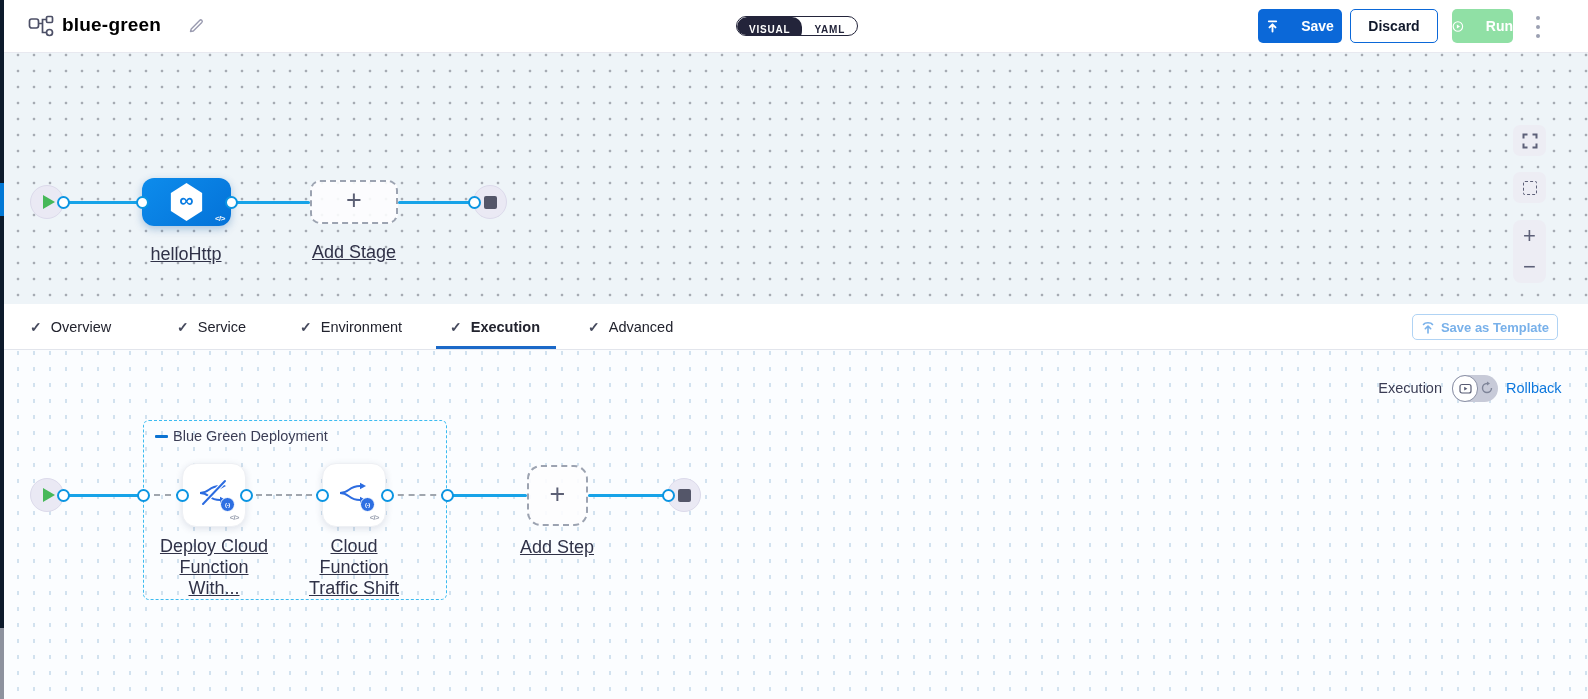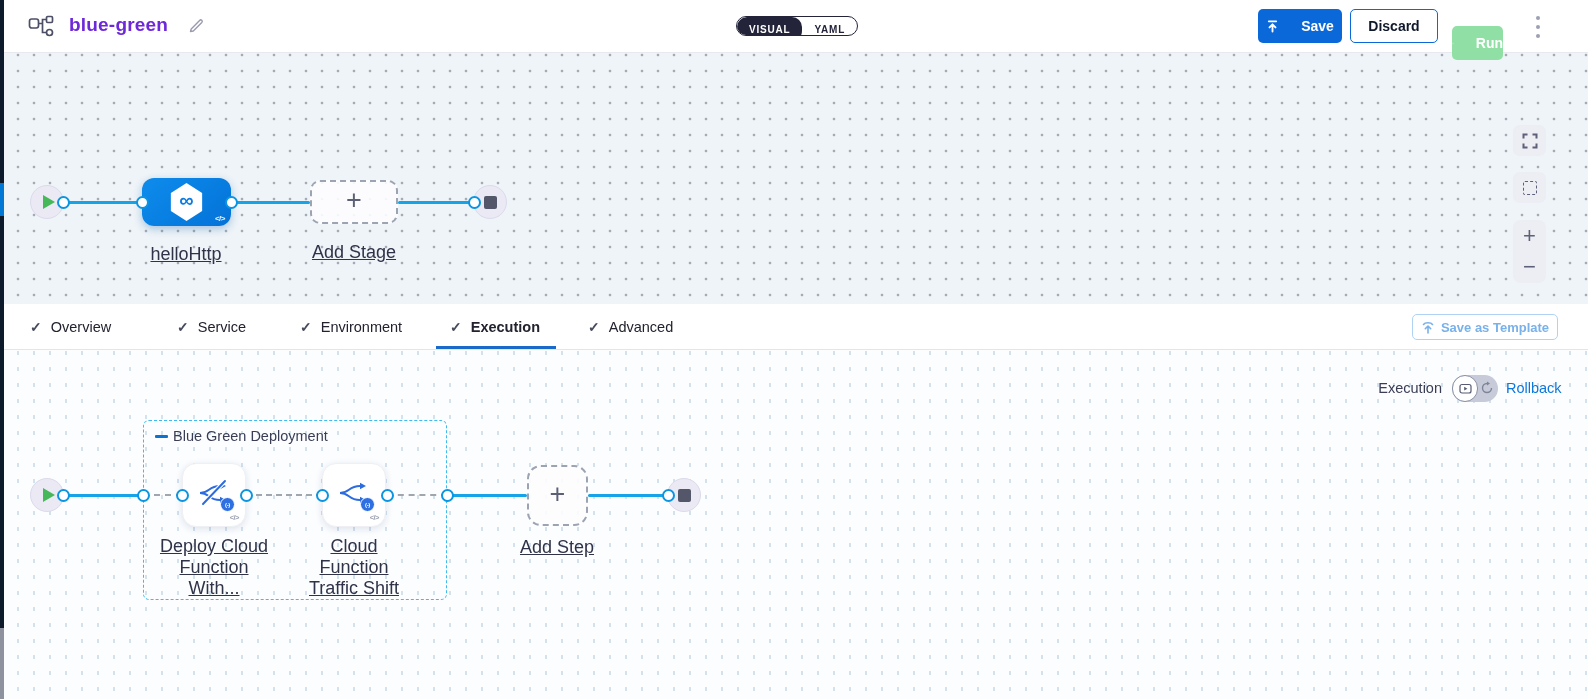--- a/index.html
+++ b/index.html
@@ -9,39 +9,39 @@
 
   
   .rail { position:absolute; left:0; top:0; width:4px; height:699px; background:#0d1a2b; z-index:60; }
   .rail-blue { position:absolute; left:0; top:183px; width:4px; height:33px; background:#0278d5; }
   .rail-gray { position:absolute; left:0; top:628px; width:4px; height:71px; background:#8d929e; }
 
   
   .topbar { position:absolute; left:0; top:0; width:1588px; height:53px; background:#fff;
             border-bottom:1px solid #e8e9f0; z-index:40; }
   .pipe-icon { position:absolute; left:28px; top:15px; }
-  .page-title { position:absolute; left:62px; top:14px; font-size:19px; font-weight:bold; color:#6d28d9; letter-spacing:.2px;margin-left:7px; }
+  .page-title { position:absolute; left:62px; top:14px; font-size:19px; font-weight:bold; color:#000000; letter-spacing:.2px; }
   .pencil { position:absolute; left:188px; top:17px; cursor:pointer; }
 
   .mode-toggle { position:absolute; left:736px; top:16px; height:20px; display:flex; align-items:stretch;
                  border:1px solid #23243a; border-radius:11px; overflow:hidden; background:#fff; }
   .mode-seg { display:flex; align-items:center; padding:12px 12px; font-size:10px; font-weight:bold;
               letter-spacing:.8px; color:#23243a; cursor:pointer; }
   .mode-seg.active { background:#23243a; color:#fff; border-radius:10px; }
 
   .unsaved-pill { position:absolute; left:1085px; top:10px; width:157px; height:32px; background:#f3f3fa;
                   border-radius:5px; display:flex; align-items:center; justify-content:center; gap:8px; }
   .unsaved-dot { width:9px; height:9px; border-radius:50%; background:#ff7c32; }
   .unsaved-text { font-size:13px; font-weight:bold; color:#ff7c32; }
 
   .btn { position:absolute; top:9px; height:34px; border-radius:5px; display:flex; align-items:center;
          justify-content:center; gap:22px; font-size:14px; font-weight:bold; cursor:pointer; }
   .btn-save { left:1258px; width:84px; background:#0b68d8; color:#fff; }
   .btn-discard { left:1350px; width:88px; background:#fff; border:1.5px solid #0b68d8; color:#0f172a; }
-  .btn-run { left:1452px; width:51px; background:#90e0a5; color:#fff;margin-top:17px; }
+  .btn-run { left:1452px; width:61px; background:#90e0a5; color:#fff; }
   .kebab { position:absolute; left:1532px; top:16px; width:12px; height:22px; display:flex; flex-direction:column;
            align-items:center; justify-content:space-between; cursor:pointer; }
   .kebab i { width:4px; height:4px; border-radius:50%; background:#9ba0b2; }
 
   
   .canvas-top { position:absolute; left:0; top:53px; width:1588px; height:251px;
     background-color:#eef4f8;
     background-image:radial-gradient(circle at 2px 2px, #a6abb3 1.05px, transparent 1.7px);
     background-size:16px 16px; }
   .canvas-bottom { position:absolute; left:0; top:350px; width:1588px; height:349px;

